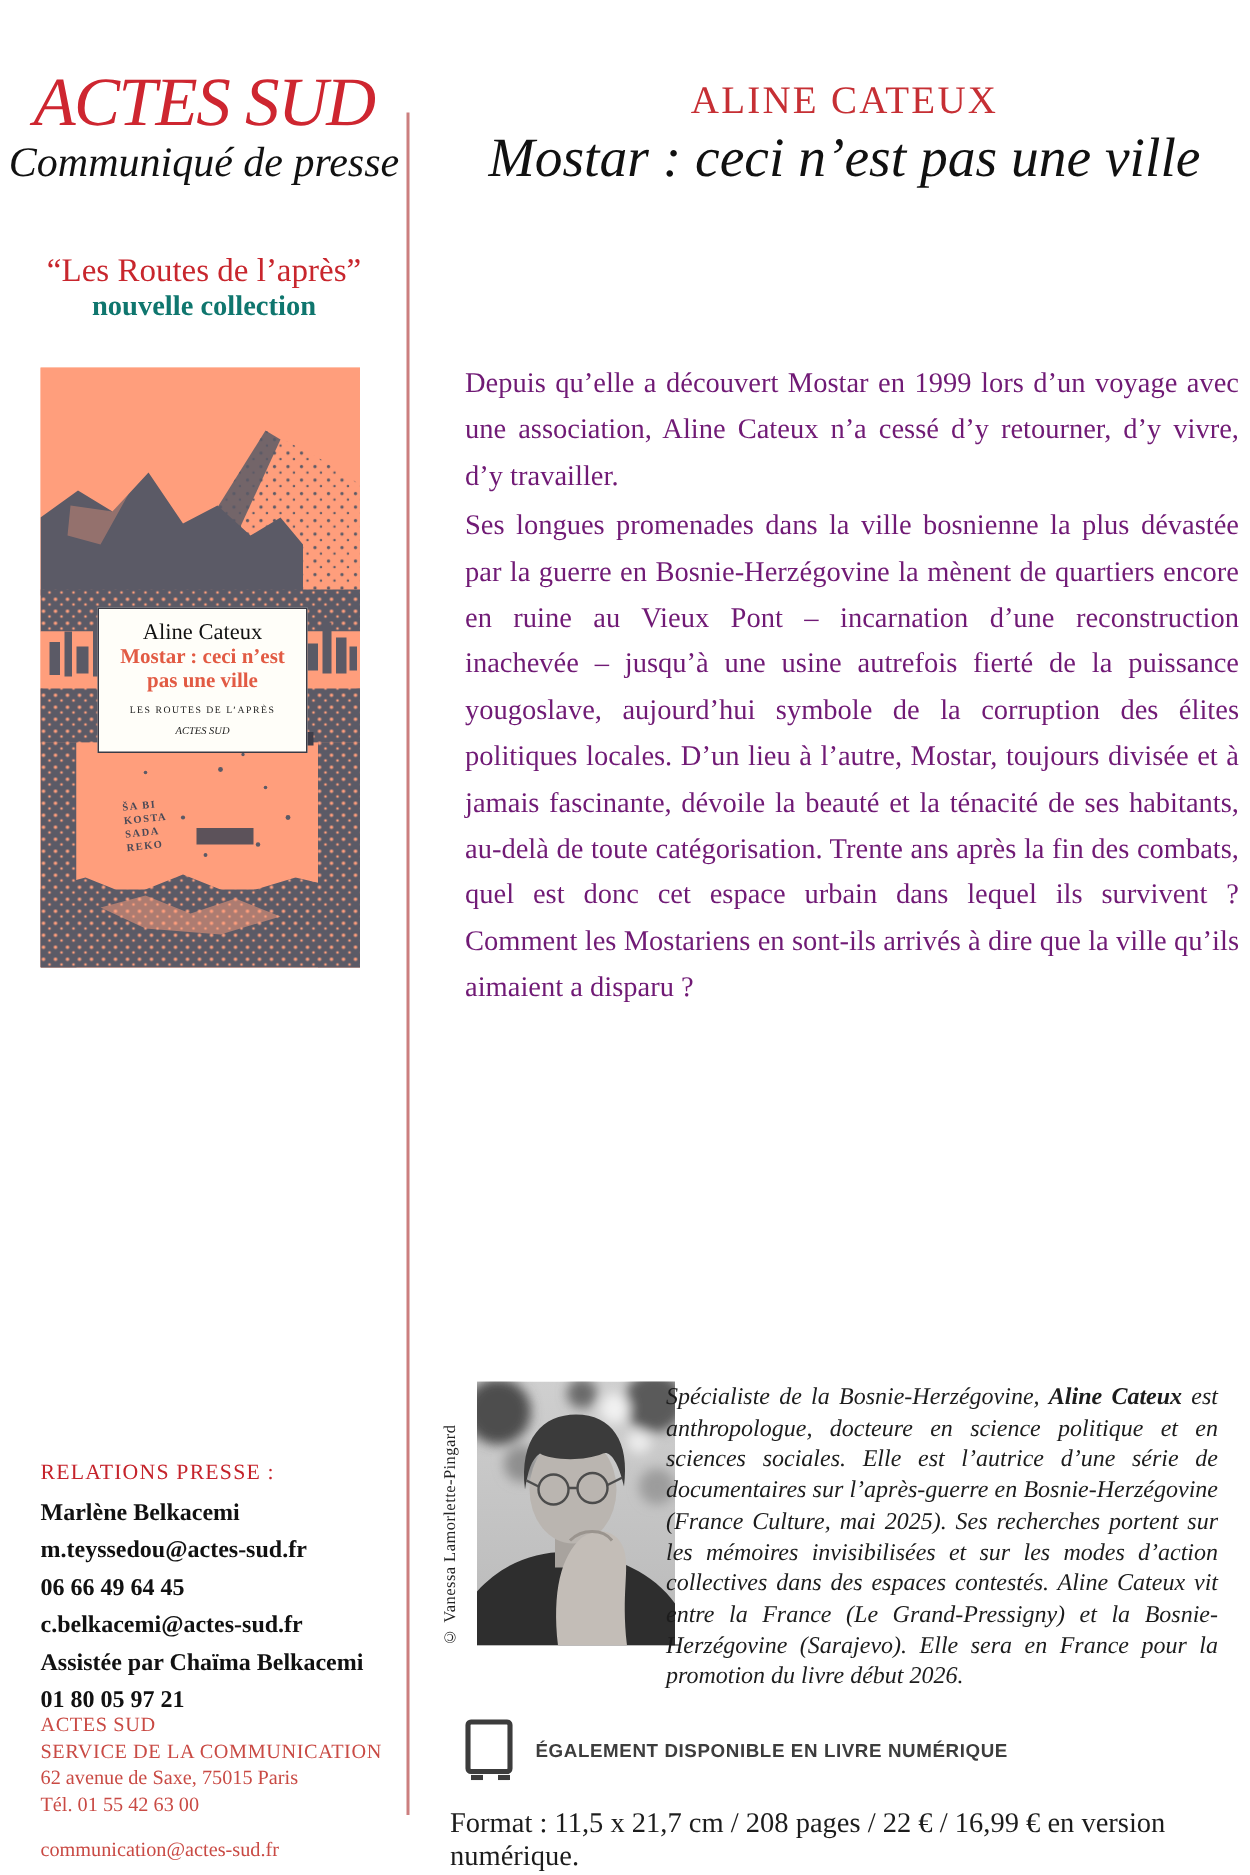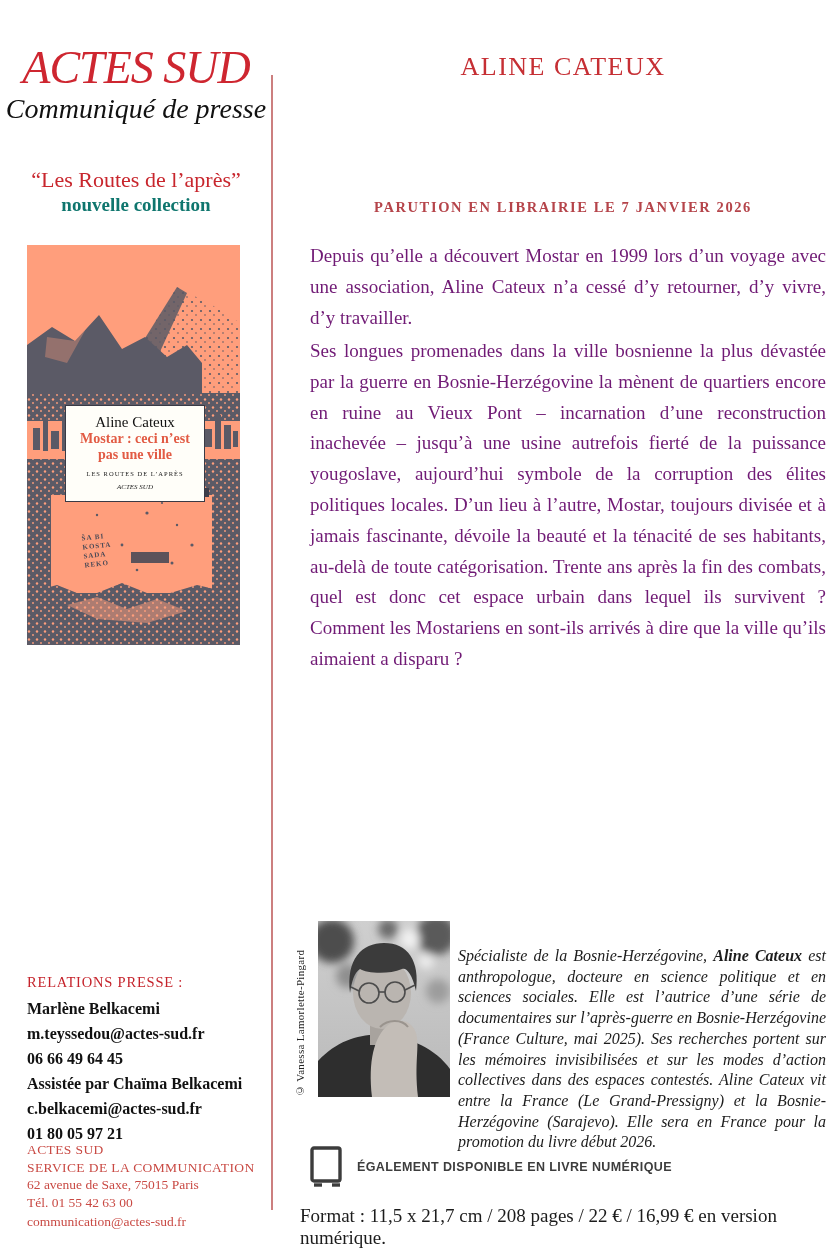--- a/index.html
+++ b/index.html
@@ -27,39 +27,39 @@
   .cover-publisher{font-size:7px;font-style:italic;margin-top:6px;color:#222;}
   .graffiti{position:absolute;left:56px;top:288px;transform:rotate(-6deg);color:#4a4956;
             font-size:7px;line-height:9px;font-weight:bold;letter-spacing:1px;}
 
   .press-block{left:27px;top:974px;width:235px;}
   .press-heading{color:#C5232B;font-weight:normal;font-size:14.5px;letter-spacing:.8px;margin-bottom:5px;}
   .press-line{font-weight:bold;font-size:16px;line-height:25px;color:#111;}
 
   .footer-block{left:27px;top:1141px;width:235px;color:#C94A44;font-size:13.5px;line-height:17.5px;}
   .footer-caps{letter-spacing:.4px;}
-  .footer-email{margin-top:2px;color:#C94A44;}
+  .footer-email{margin-top:13px;color:#C94A44;}
 
   
   .hdr-author{left:300px;top:52px;width:526px;text-align:center;color:#C62F34;
               font-size:26px;letter-spacing:1.5px;}
   .hdr-title{left:300px;top:84px;width:526px;text-align:center;font-style:italic;
              font-size:37px;color:#111;}
   .hdr-release{left:300px;top:199px;width:526px;text-align:center;color:#B5444A;
                font-size:14.5px;letter-spacing:1.6px;font-weight:bold;}
 
   .para{left:310px;width:516px;text-align:justify;font-size:19px;line-height:30.8px;color:#701a75;}
   .para1{top:241px;}
   .para2{top:336px;}
 
   .photo-credit{left:294px;top:921px;height:176px;writing-mode:vertical-rl;transform:rotate(180deg);
                 font-size:11px;color:#222;letter-spacing:.3px;}
   .author-photo{left:318px;top:921px;width:132px;height:176px;}
-  .bio{left:458px;top:922px;width:368px;text-align:justify;font-style:italic;
-       font-size:16px;line-height:20.7px;color:#1c1c1c;margin-top:24px;}
+  .bio{left:444px;top:922px;width:368px;text-align:justify;font-style:italic;
+       font-size:16px;line-height:20.7px;color:#1c1c1c;}
   .bio b{font-style:italic;}
 
   .ebook-badge{left:310px;top:1145px;width:520px;height:44px;display:flex;align-items:center;gap:13px;}
   .ebook-label{font-family:"Liberation Sans", sans-serif;font-weight:bold;font-size:12.5px;
                letter-spacing:.4px;color:#3d3d3d;}
   .format-line{left:300px;top:1205px;width:533px;font-size:19px;color:#1c1c1c;}
 </style>
 </head>
 <body>
 
@@ -166,35 +166,35 @@
       <div class="cover-collection">LES ROUTES DE L’APRÈS</div>
       <div class="cover-publisher">ACTES SUD</div>
     </div>
   </div>
 
   <div class="abs press-block">
     <div class="press-heading">RELATIONS PRESSE :</div>
     <div class="press-line">Marlène Belkacemi</div>
     <div class="press-line">m.teyssedou@actes-sud.fr</div>
     <div class="press-line">06 66 49 64 45</div>
+    <div class="press-line">c.belkacemi@actes-sud.fr</div>
     <div class="press-line">Assistée par Chaïma Belkacemi</div>
-    <div class="press-line">c.belkacemi@actes-sud.fr</div>
     <div class="press-line">01 80 05 97 21</div>
   </div>
 
   <div class="abs footer-block">
     <div class="footer-caps">ACTES SUD</div>
     <div class="footer-caps">SERVICE DE LA COMMUNICATION</div>
     <div>62 avenue de Saxe, 75015 Paris</div>
     <div>Tél. 01 55 42 63 00</div>
     <div class="footer-email">communication@actes-sud.fr</div>
   </div>
 
   <div class="abs hdr-author">ALINE CATEUX</div>
-  <div class="abs hdr-release">PARUTION EN LIBRAIRIE LE 7 JANVIER 2026</div>
+  <div class="abs hdr-title">Mostar : ceci n’est pas une ville</div>
 
   <div class="abs para para1">Depuis qu’elle a découvert Mostar en 1999 lors d’un voyage avec une association, Aline Cateux n’a cessé d’y retourner, d’y vivre, d’y travailler.</div>
   <div class="abs para para2">Ses longues promenades dans la ville bosnienne la plus dévastée par la guerre en Bosnie-Herzégovine la mènent de quartiers encore en ruine au Vieux Pont – incarnation d’une reconstruction inachevée – jusqu’à une usine autrefois fierté de la puissance yougoslave, aujourd’hui symbole de la corruption des élites politiques locales. D’un lieu à l’autre, Mostar, toujours divisée et à jamais fascinante, dévoile la beauté et la ténacité de ses habitants, au-delà de toute catégorisation. Trente ans après la fin des combats, quel est donc cet espace urbain dans lequel ils survivent ? Comment les Mostariens en sont-ils arrivés à dire que la ville qu’ils aimaient a disparu ?</div>
 
   <div class="abs photo-credit">© Vanessa Lamorlette-Pingard</div>
   <div class="abs author-photo">
     <svg width="132" height="176" viewBox="0 0 132 176">
       <defs>
         <filter id="b1" x="-30%" y="-30%" width="160%" height="160%">
             <feGaussianBlur stdDeviation="4"></feGaussianBlur>

